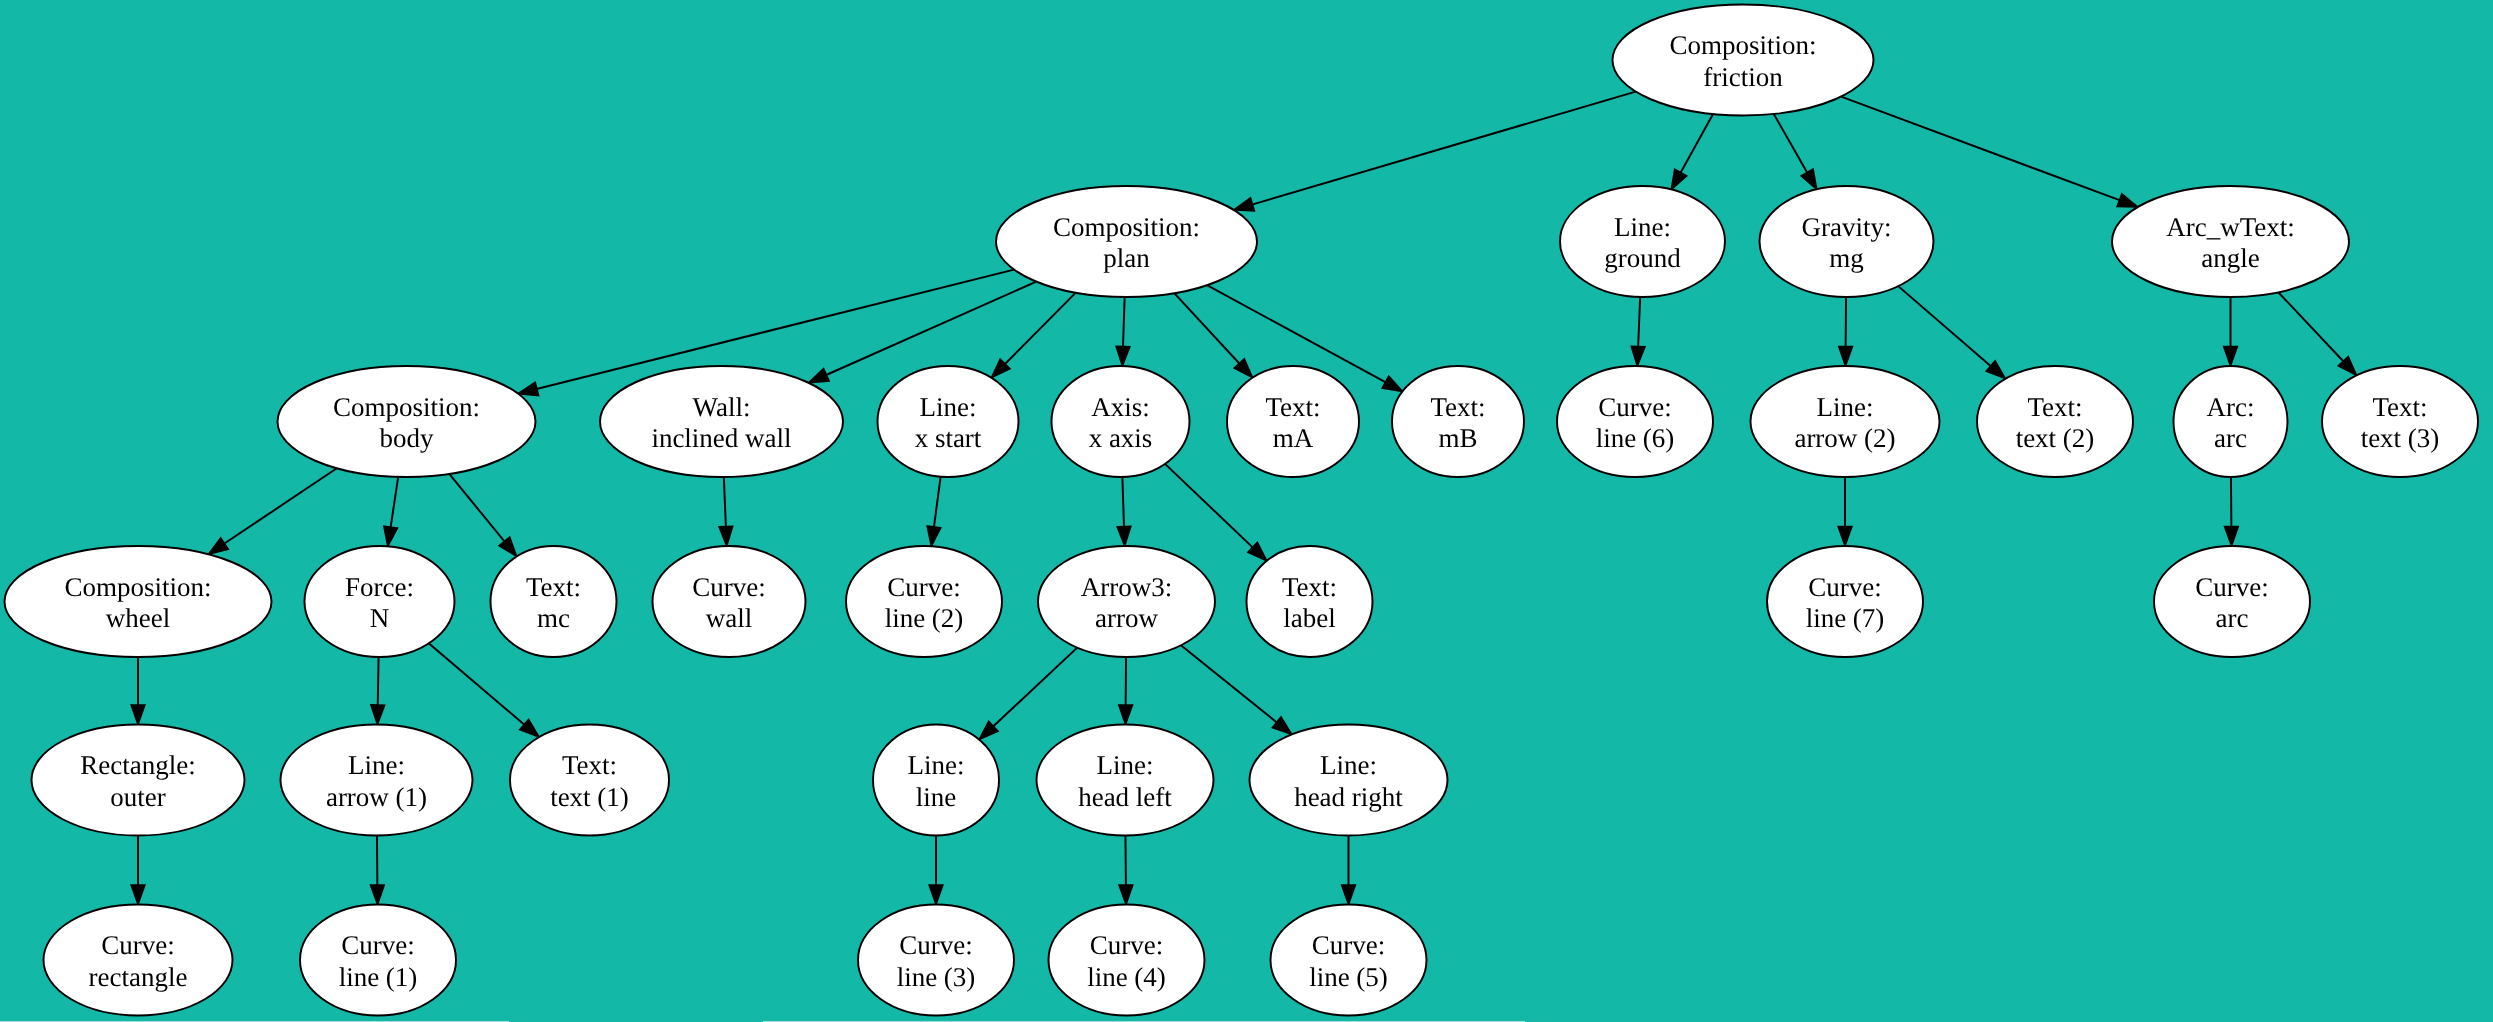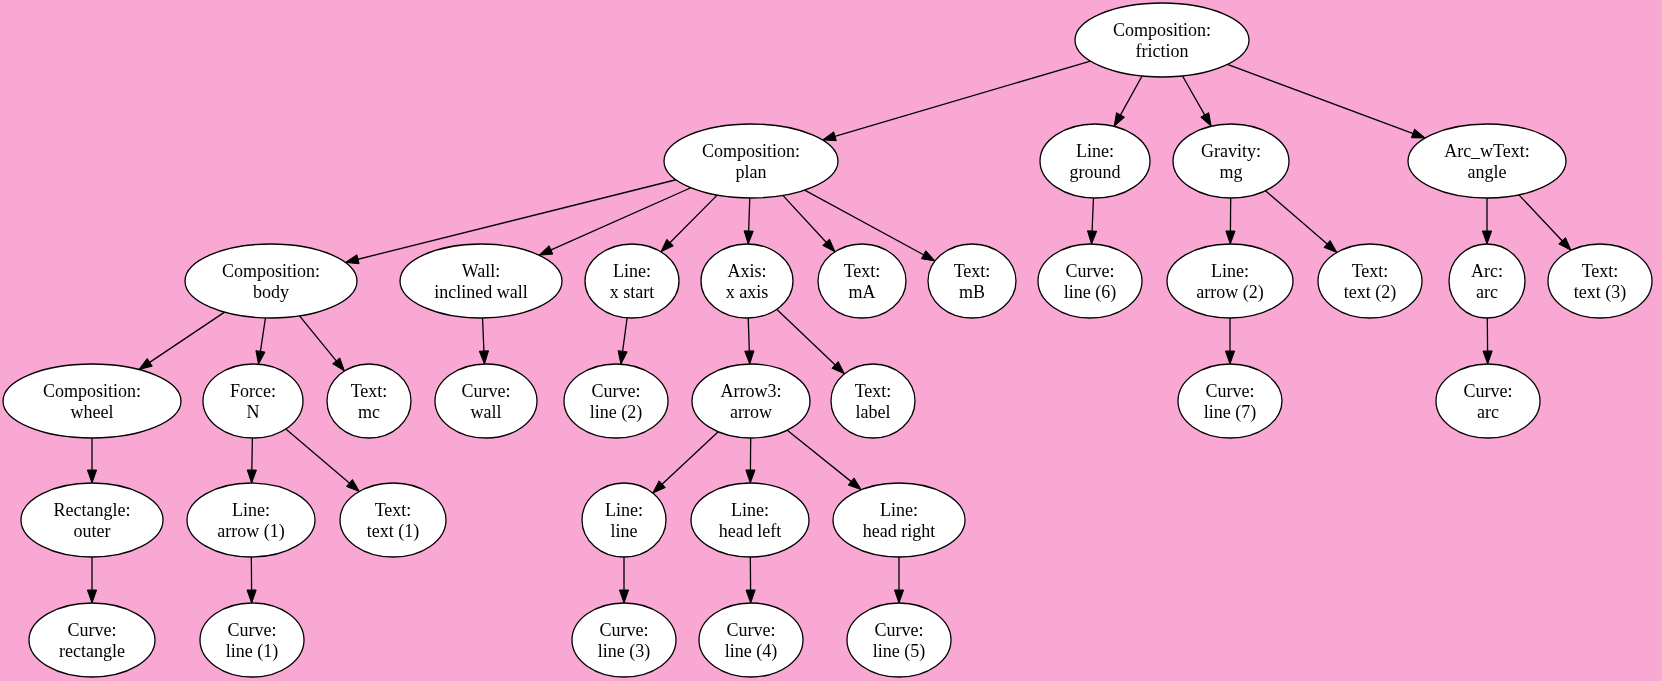--- a/index.html
+++ b/index.html
@@ -4,21 +4,21 @@
 <style>
   html, body {
     margin: 0;
     padding: 0;
     background: #ffffff;
   }
   .figure {
     position: relative;
     width: 1662px;
     height: 681px;
-    background: #f9a8d4;
+    background: #14b8a6;
     overflow: hidden;
   }
   svg { display: block; }
   .node-ellipse {
     fill: #ffffff;
     stroke: #000000;
     stroke-width: 1.3px;
   }
   .node-label {
     font-family: "Liberation Serif", "DejaVu Serif", serif;

